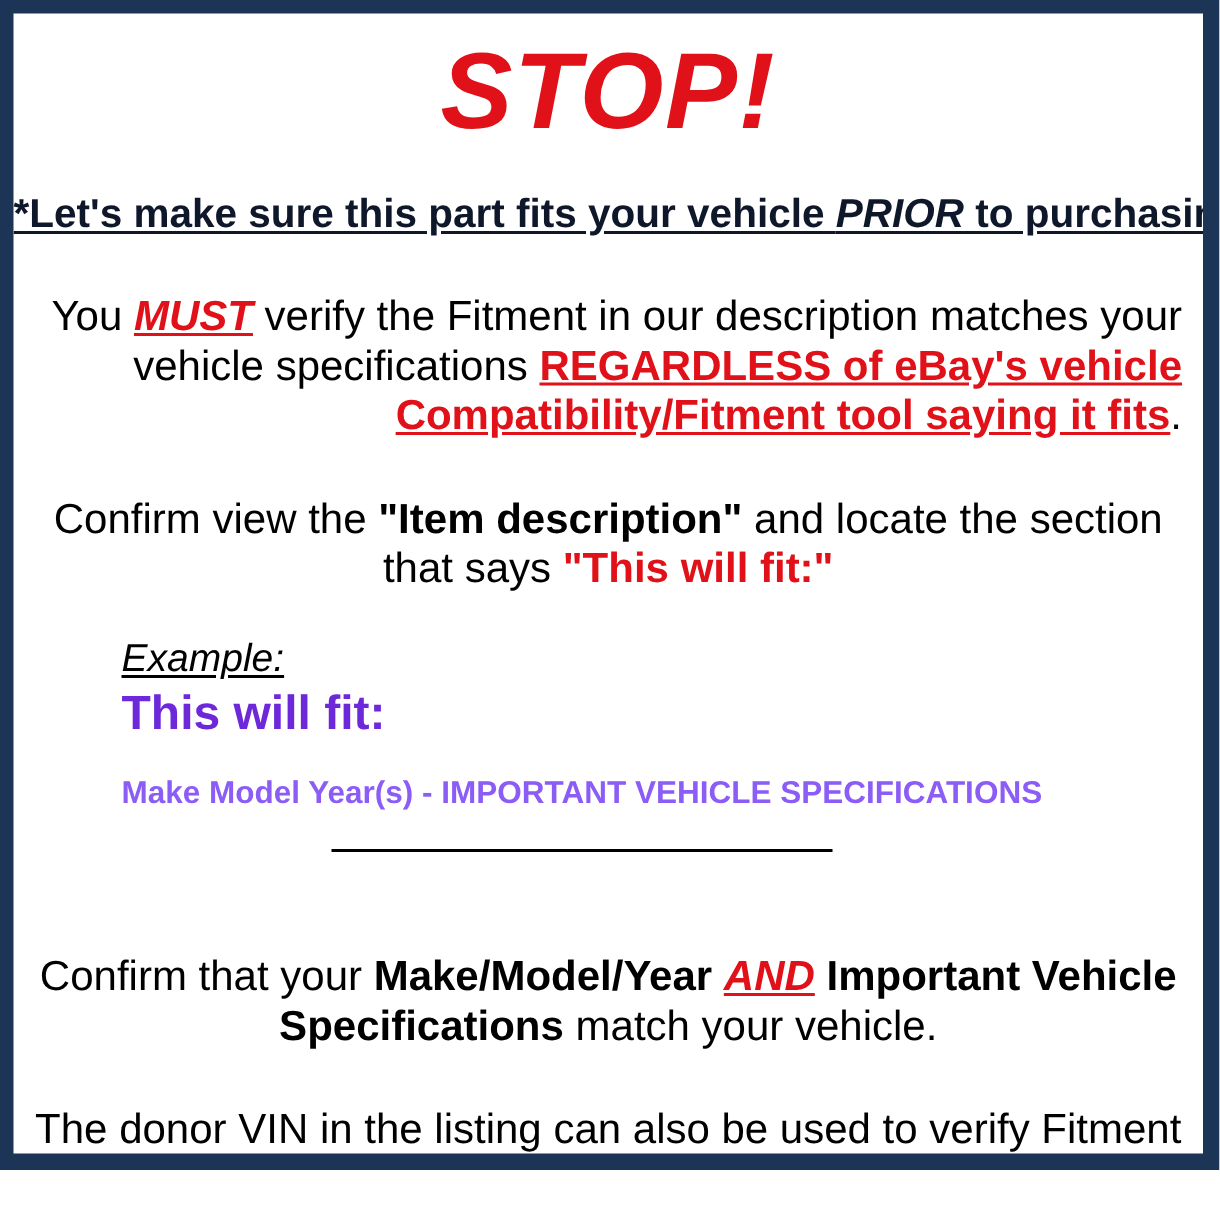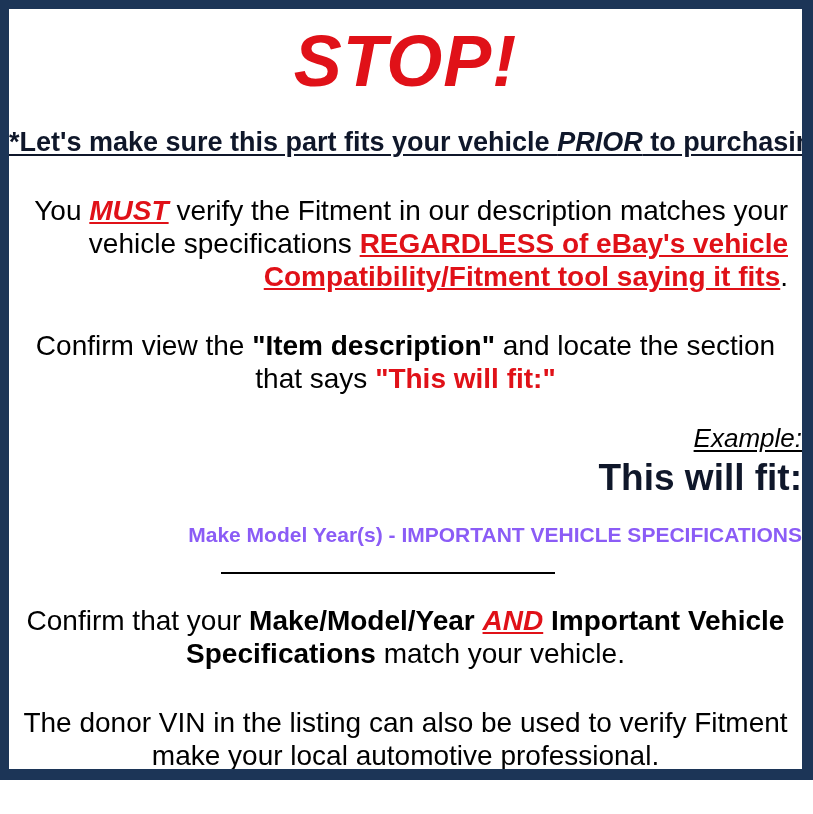--- a/index.html
+++ b/index.html
@@ -65,21 +65,21 @@
   .para {
     text-align: center;
     color: #000000;
     font-size: 28px;
     line-height: 1.18;
     margin: 0;
     padding: 0 14px;
   }
   .para-must  { padding-top: 36px; text-align: right; }
   .para-view  { padding-top: 36px; }
-  .para-confirm { padding-top: 30px; }
+  .para-confirm { padding-top: 30px; margin-top: 36px; }
   .para-vin   { padding-top: 36px; }
 
   .para .hl {
     color: #e01118;
     font-weight: bold;
     text-decoration: underline;
     text-underline-offset: 2px;
   }
   .para .hl-i {
     color: #e01118;
@@ -87,36 +87,36 @@
     font-style: italic;
     text-decoration: underline;
     text-underline-offset: 2px;
   }
   .para .strong { font-weight: bold; color: #000000; }
   .para .strong-red { font-weight: bold; color: #e01118; }
 
   
   .example-block {
     padding-top: 30px;
-    padding-left: 54px;
-    text-align: right;
+    padding-left: 72px;
+    text-align: left;
   }
   .example-label {
     color: #000000;
     font-style: italic;
     font-size: 26px;
     line-height: 1.05;
     text-decoration: underline;
     text-underline-offset: 3px;
     margin: 0;
   }
   .example-fit {
-    color: #0f172a;
+    color: #6d28d9;
     font-weight: bold;
-    font-size: 37px;
+    font-size: 32px;
     line-height: 1.15;
     margin: 0;
     padding-top: 4px;
   }
   .example-spec {
     color: #8b5cf6;
     font-weight: bold;
     font-size: 21px;
     line-height: 1.1;
     margin: 0;

